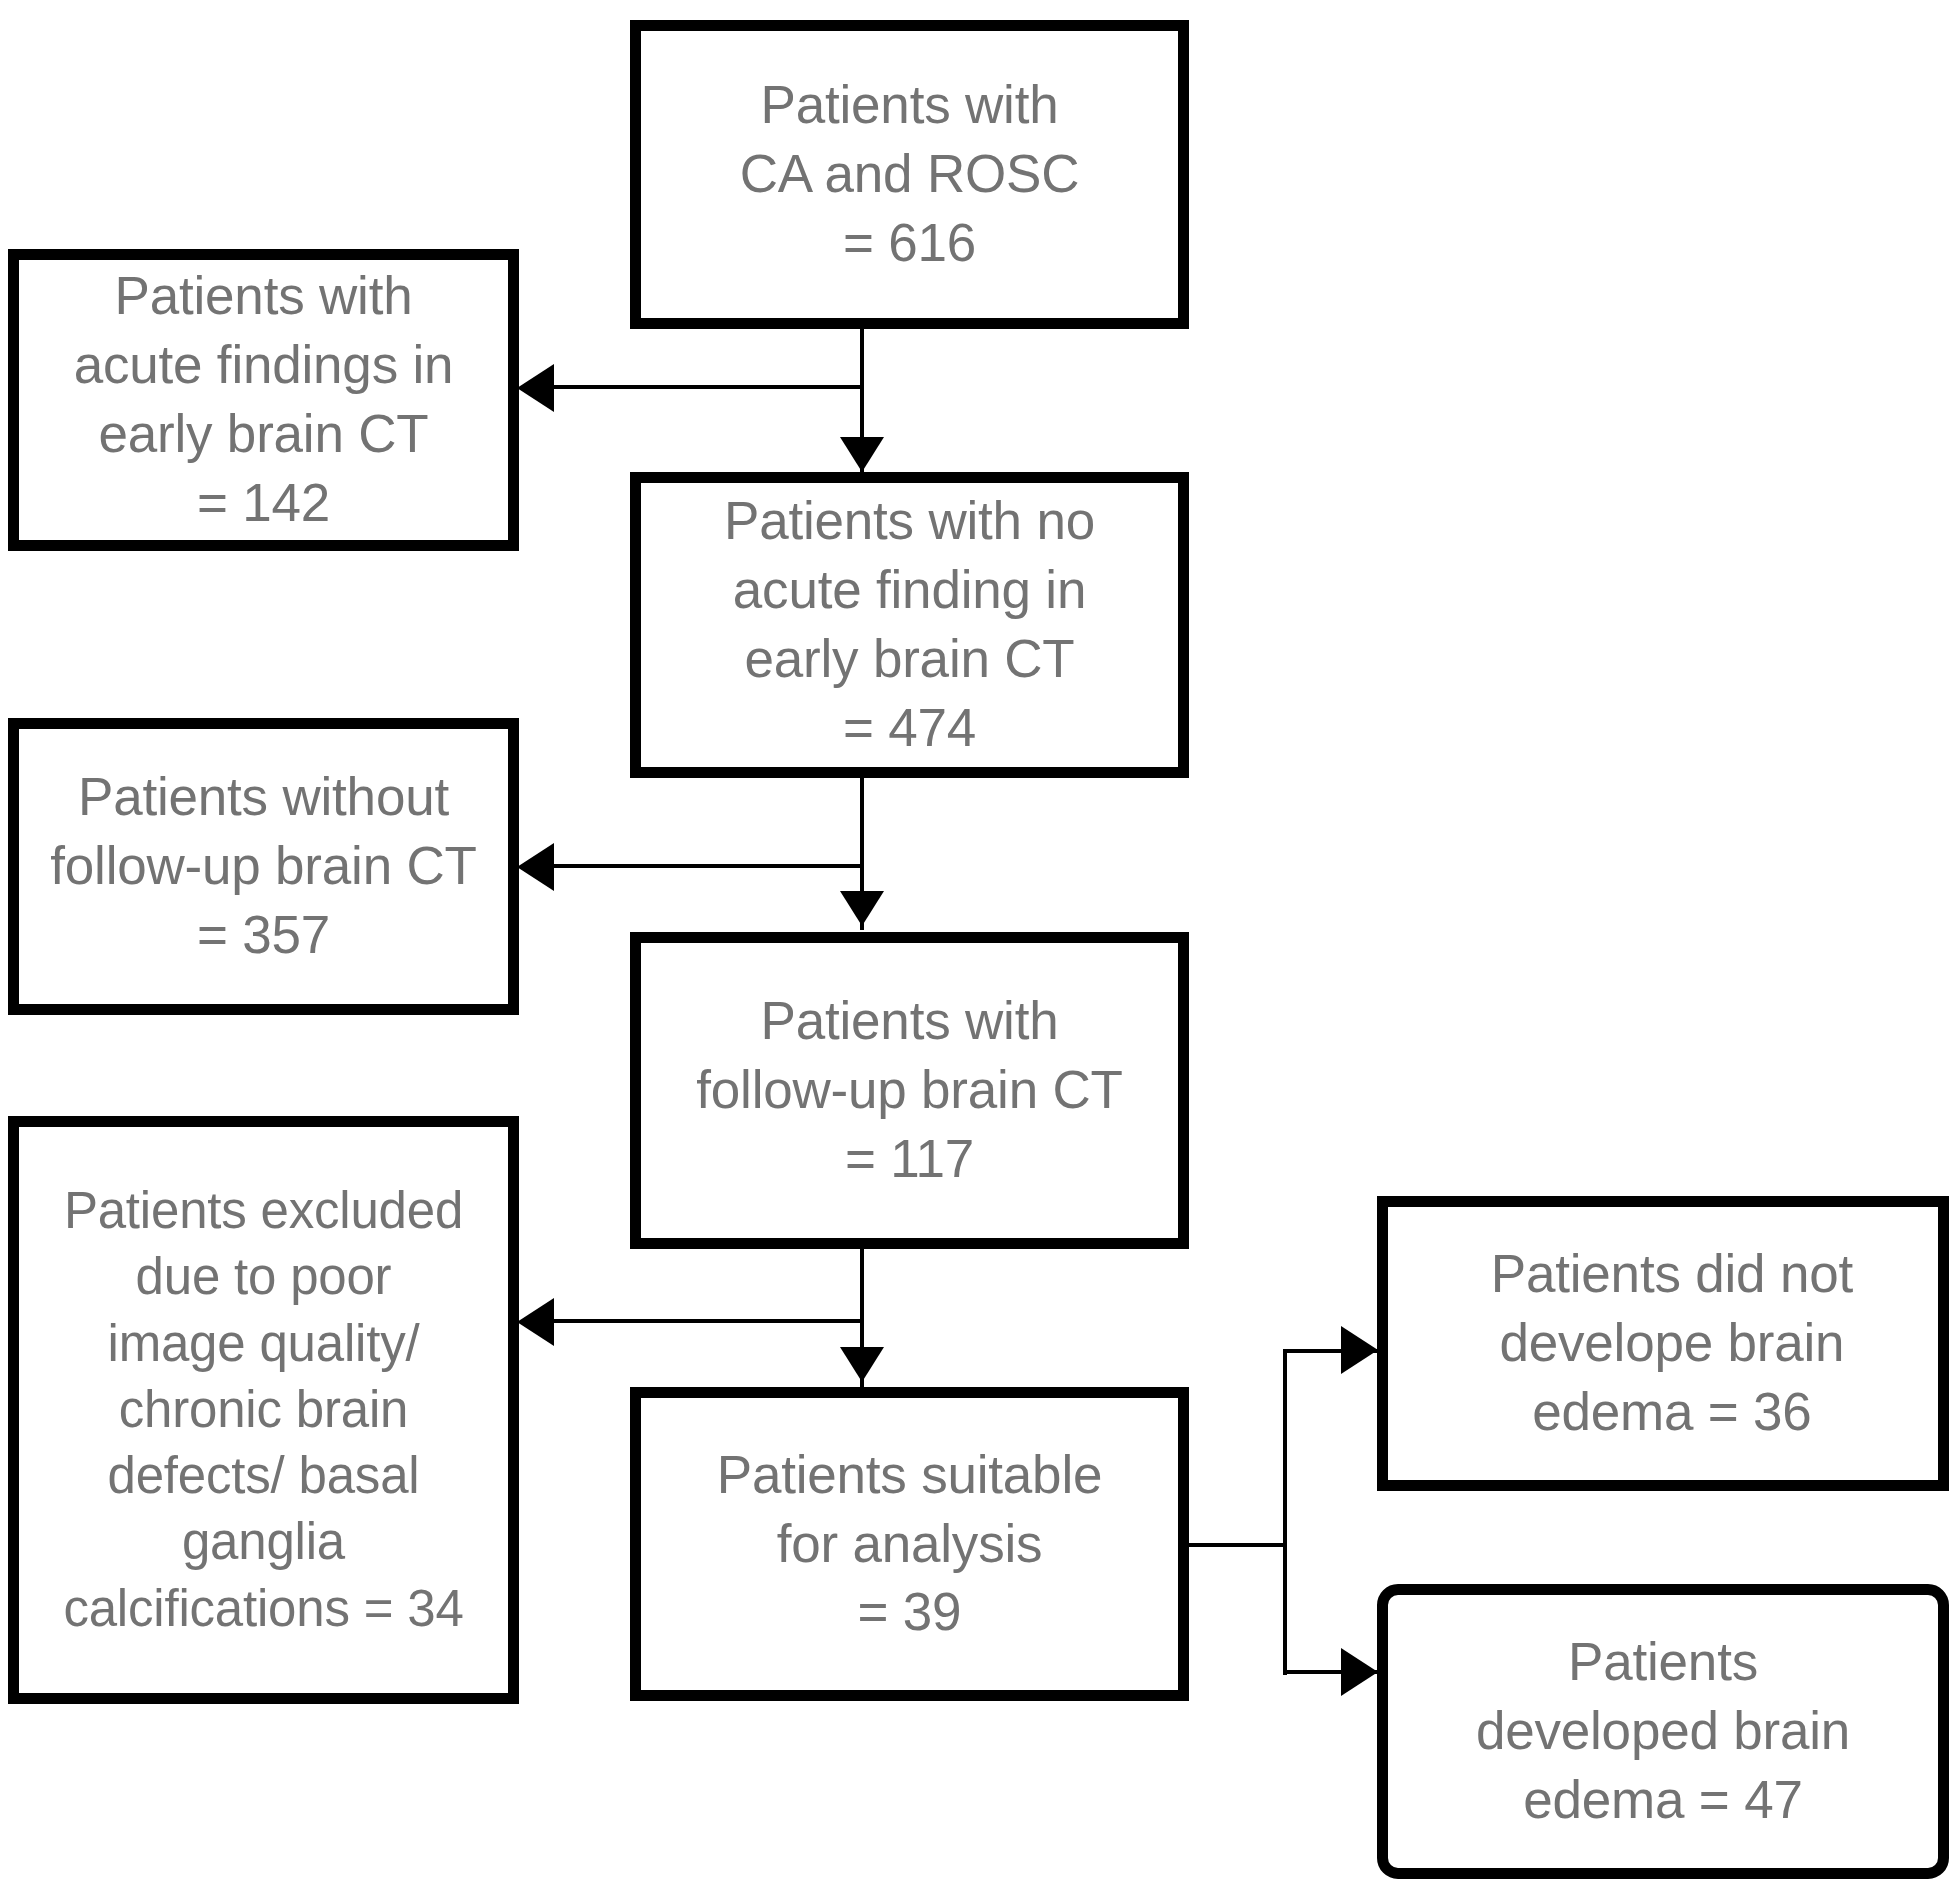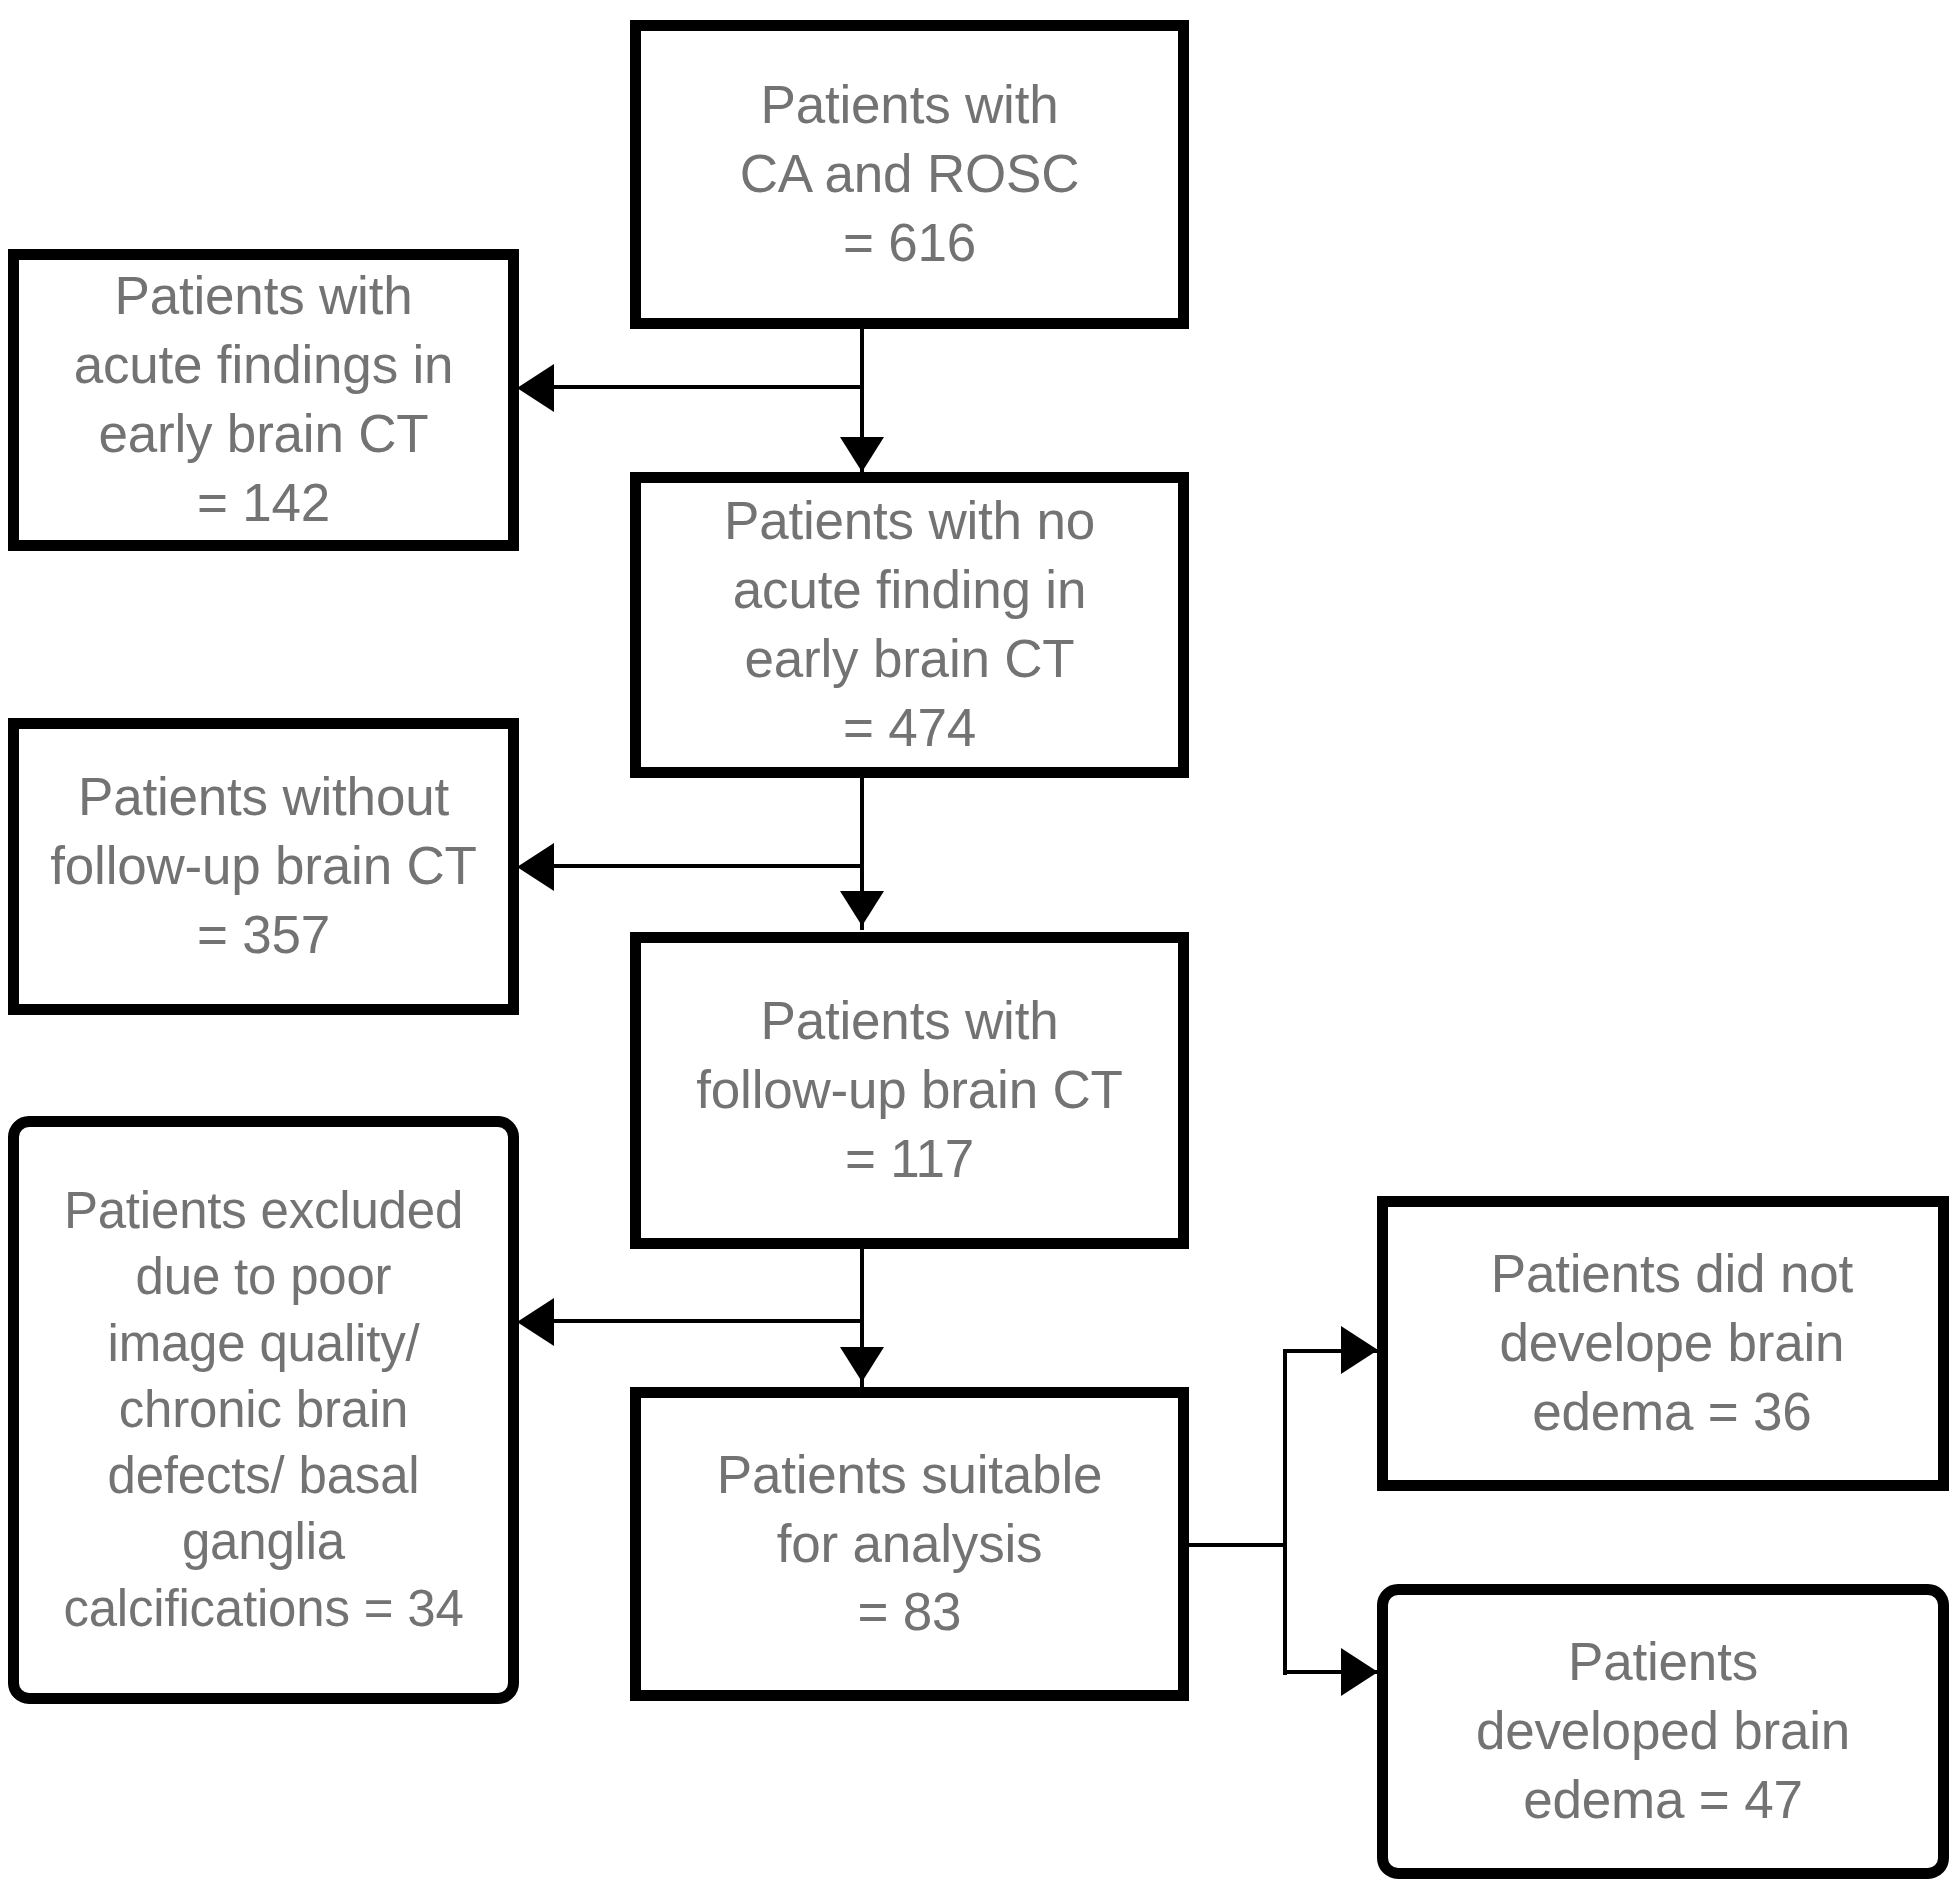--- a/index.html
+++ b/index.html
@@ -32,21 +32,21 @@
     padding: 4.8px 11.2px;
     white-space: pre-line;
     letter-spacing: -0.2px;
   }
   
   .n-root        { left: 630px;  top: 20px;   width: 559px; height: 309px; }
   .n-acute       { left: 8px;   top: 249px;  width: 511px; height: 302px; }
   .n-noacute     { left: 630px;  top: 472px;  width: 559px; height: 306px; }
   .n-nofu        { left: 8px;   top: 718px;  width: 511px; height: 297px; }
   .n-fu          { left: 630px;  top: 932px; width: 559px; height: 317px; }
-  .n-excluded    { left: 8px;   top: 1116px; width: 511px; height: 588px; font-size: 51px; border-radius: 21px; }
+  .n-excluded    { left: 8px;   top: 1116px; width: 511px; height: 588px; font-size: 51px; }
   .n-suitable    { left: 630px;  top: 1387px; width: 559px; height: 314px; }
   .n-noedema     { left: 1377px; top: 1196px; width: 572px; height: 295px; padding-left: 29px; }
   .n-edema       { left: 1377px; top: 1584px; width: 572px; height: 295px; border-radius: 21px; }
 
   
   .vline  { position: absolute; width: 4px;  background: #000000; }
   .hline  { position: absolute; height: 4px; background: #000000; }
 
   .arrow-down {
     position: absolute;
@@ -124,21 +124,21 @@
   <div class="node n-excluded">Patients excluded
 due to poor
 image quality/
 chronic brain
 defects/ basal
 ganglia
 calcifications = 34</div>
 
   <div class="node n-suitable">Patients suitable
 for analysis
-= 83</div>
+= 39</div>
 
   <div class="node n-noedema">Patients did not
 develope brain
 edema = 36</div>
 
   <div class="node n-edema">Patients
 developed brain
 edema = 47</div>
 
 </div>

